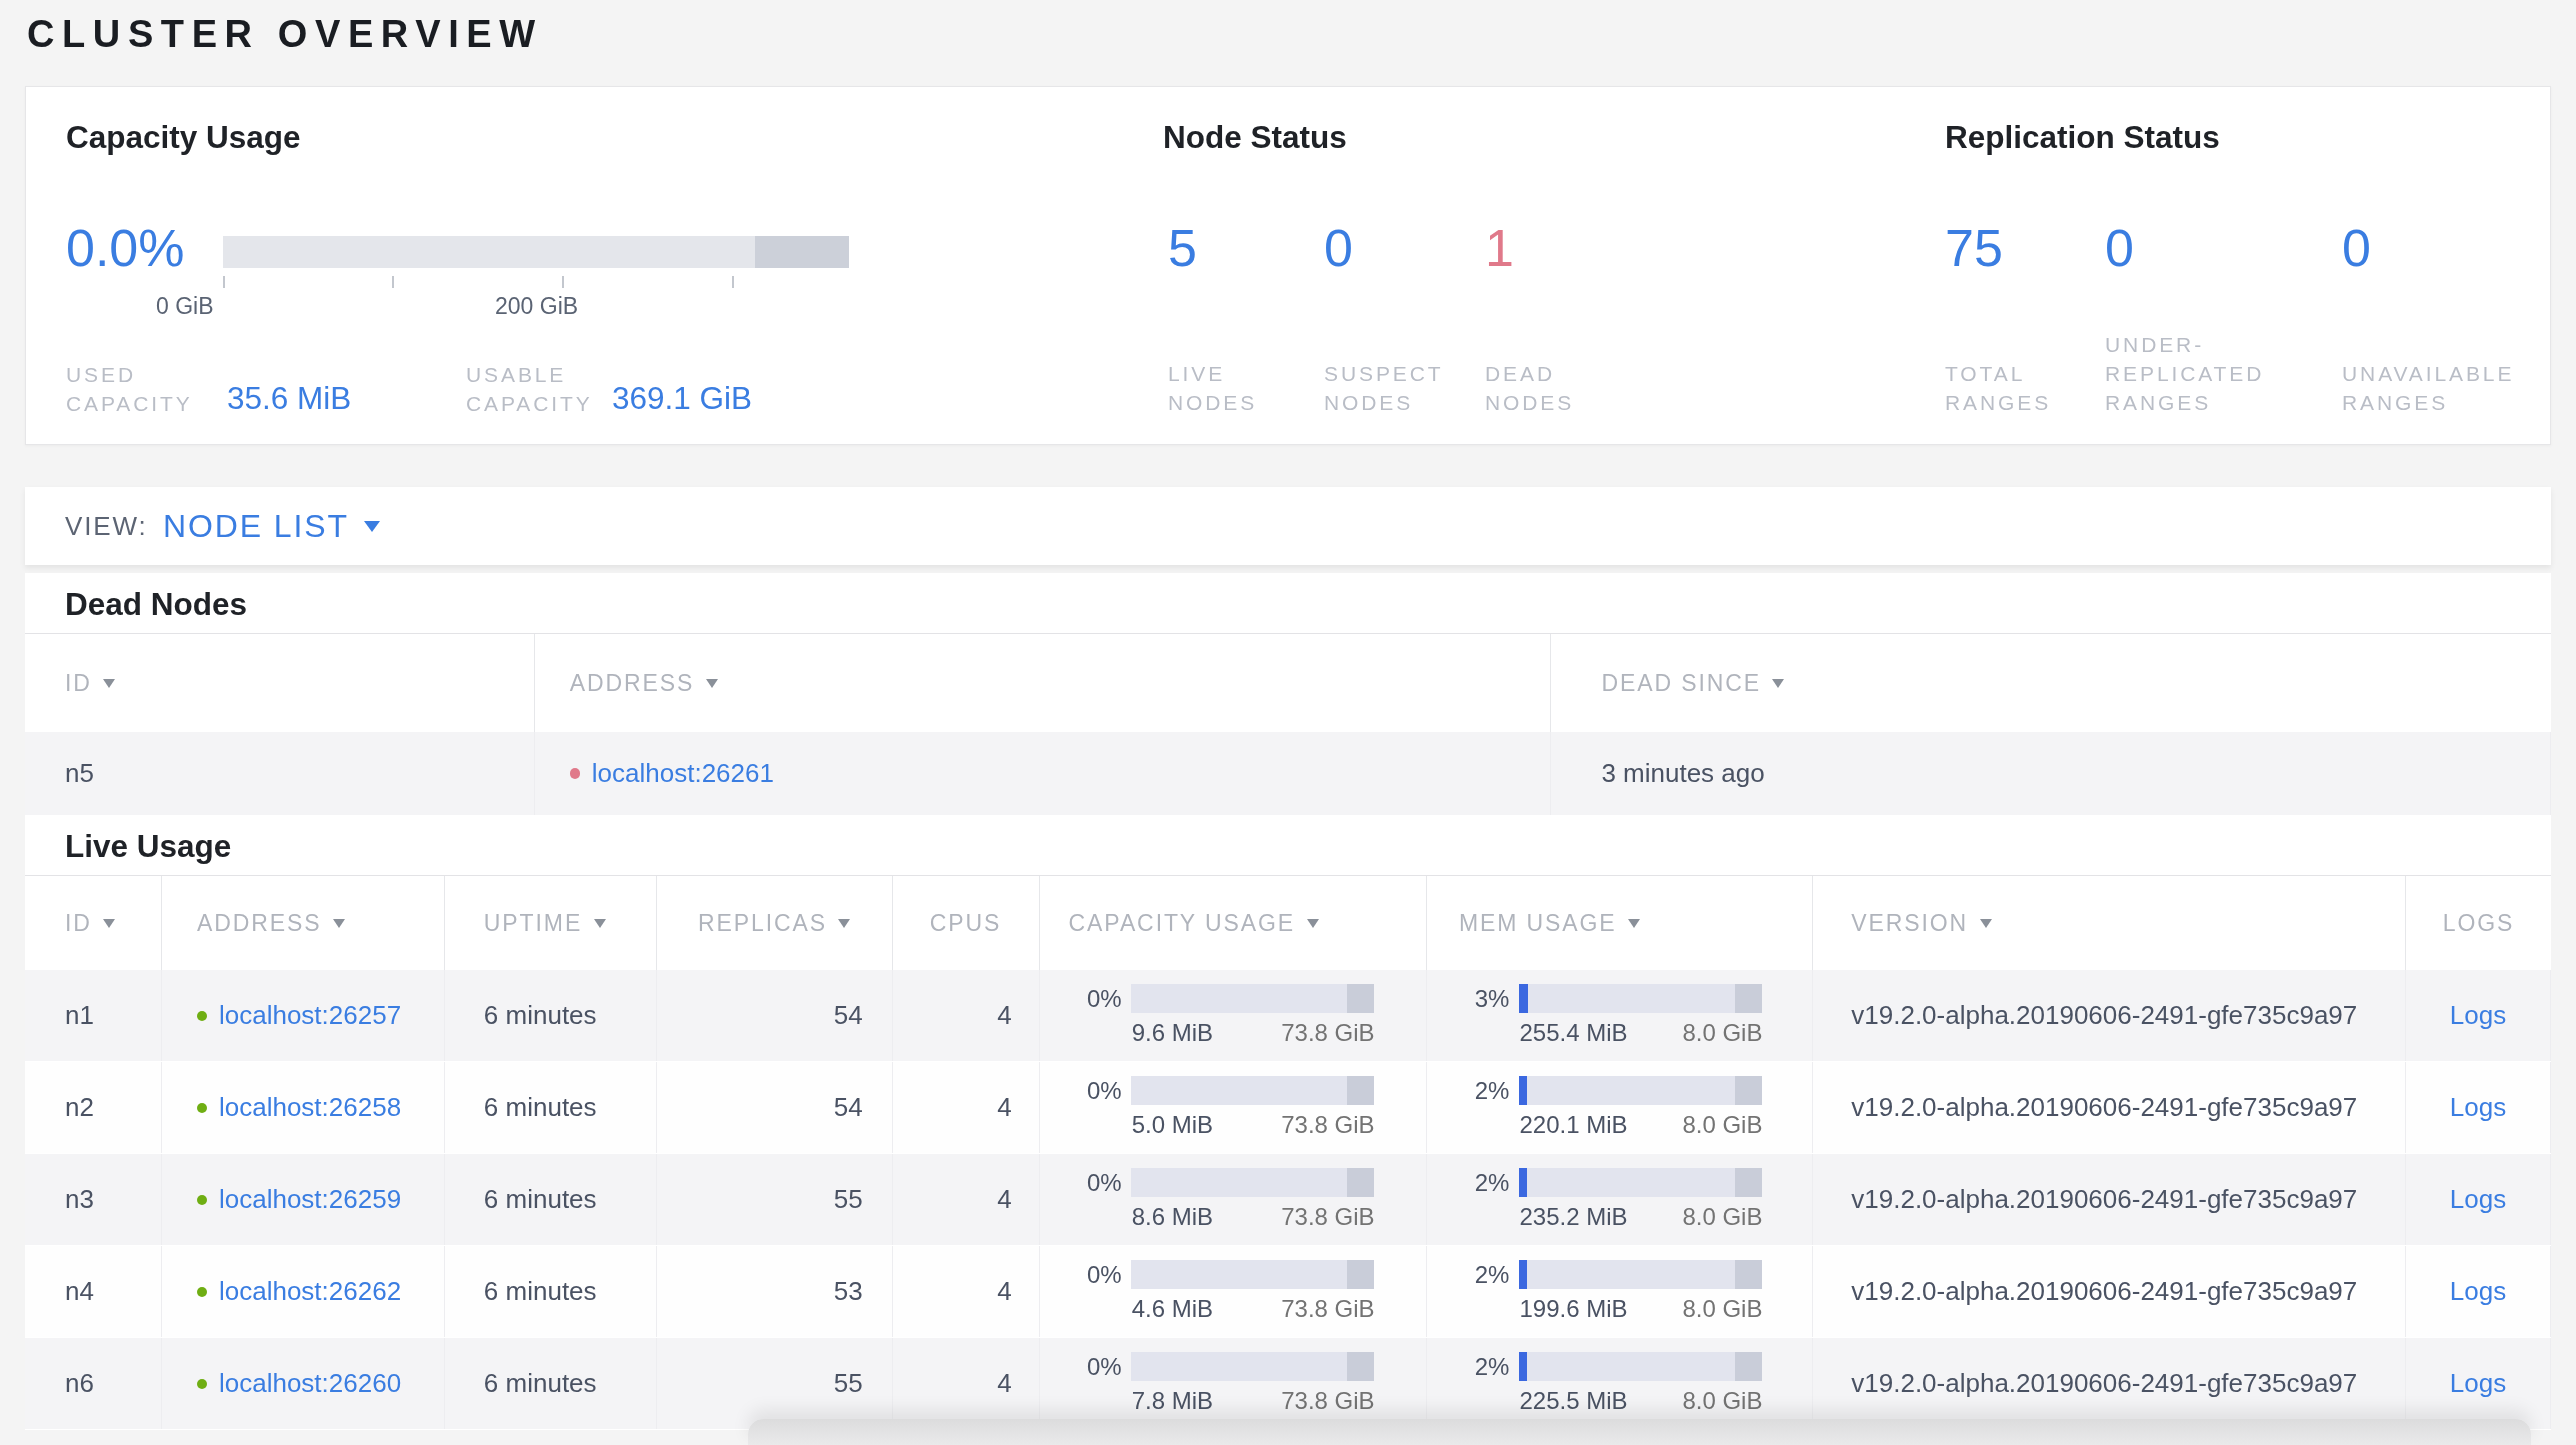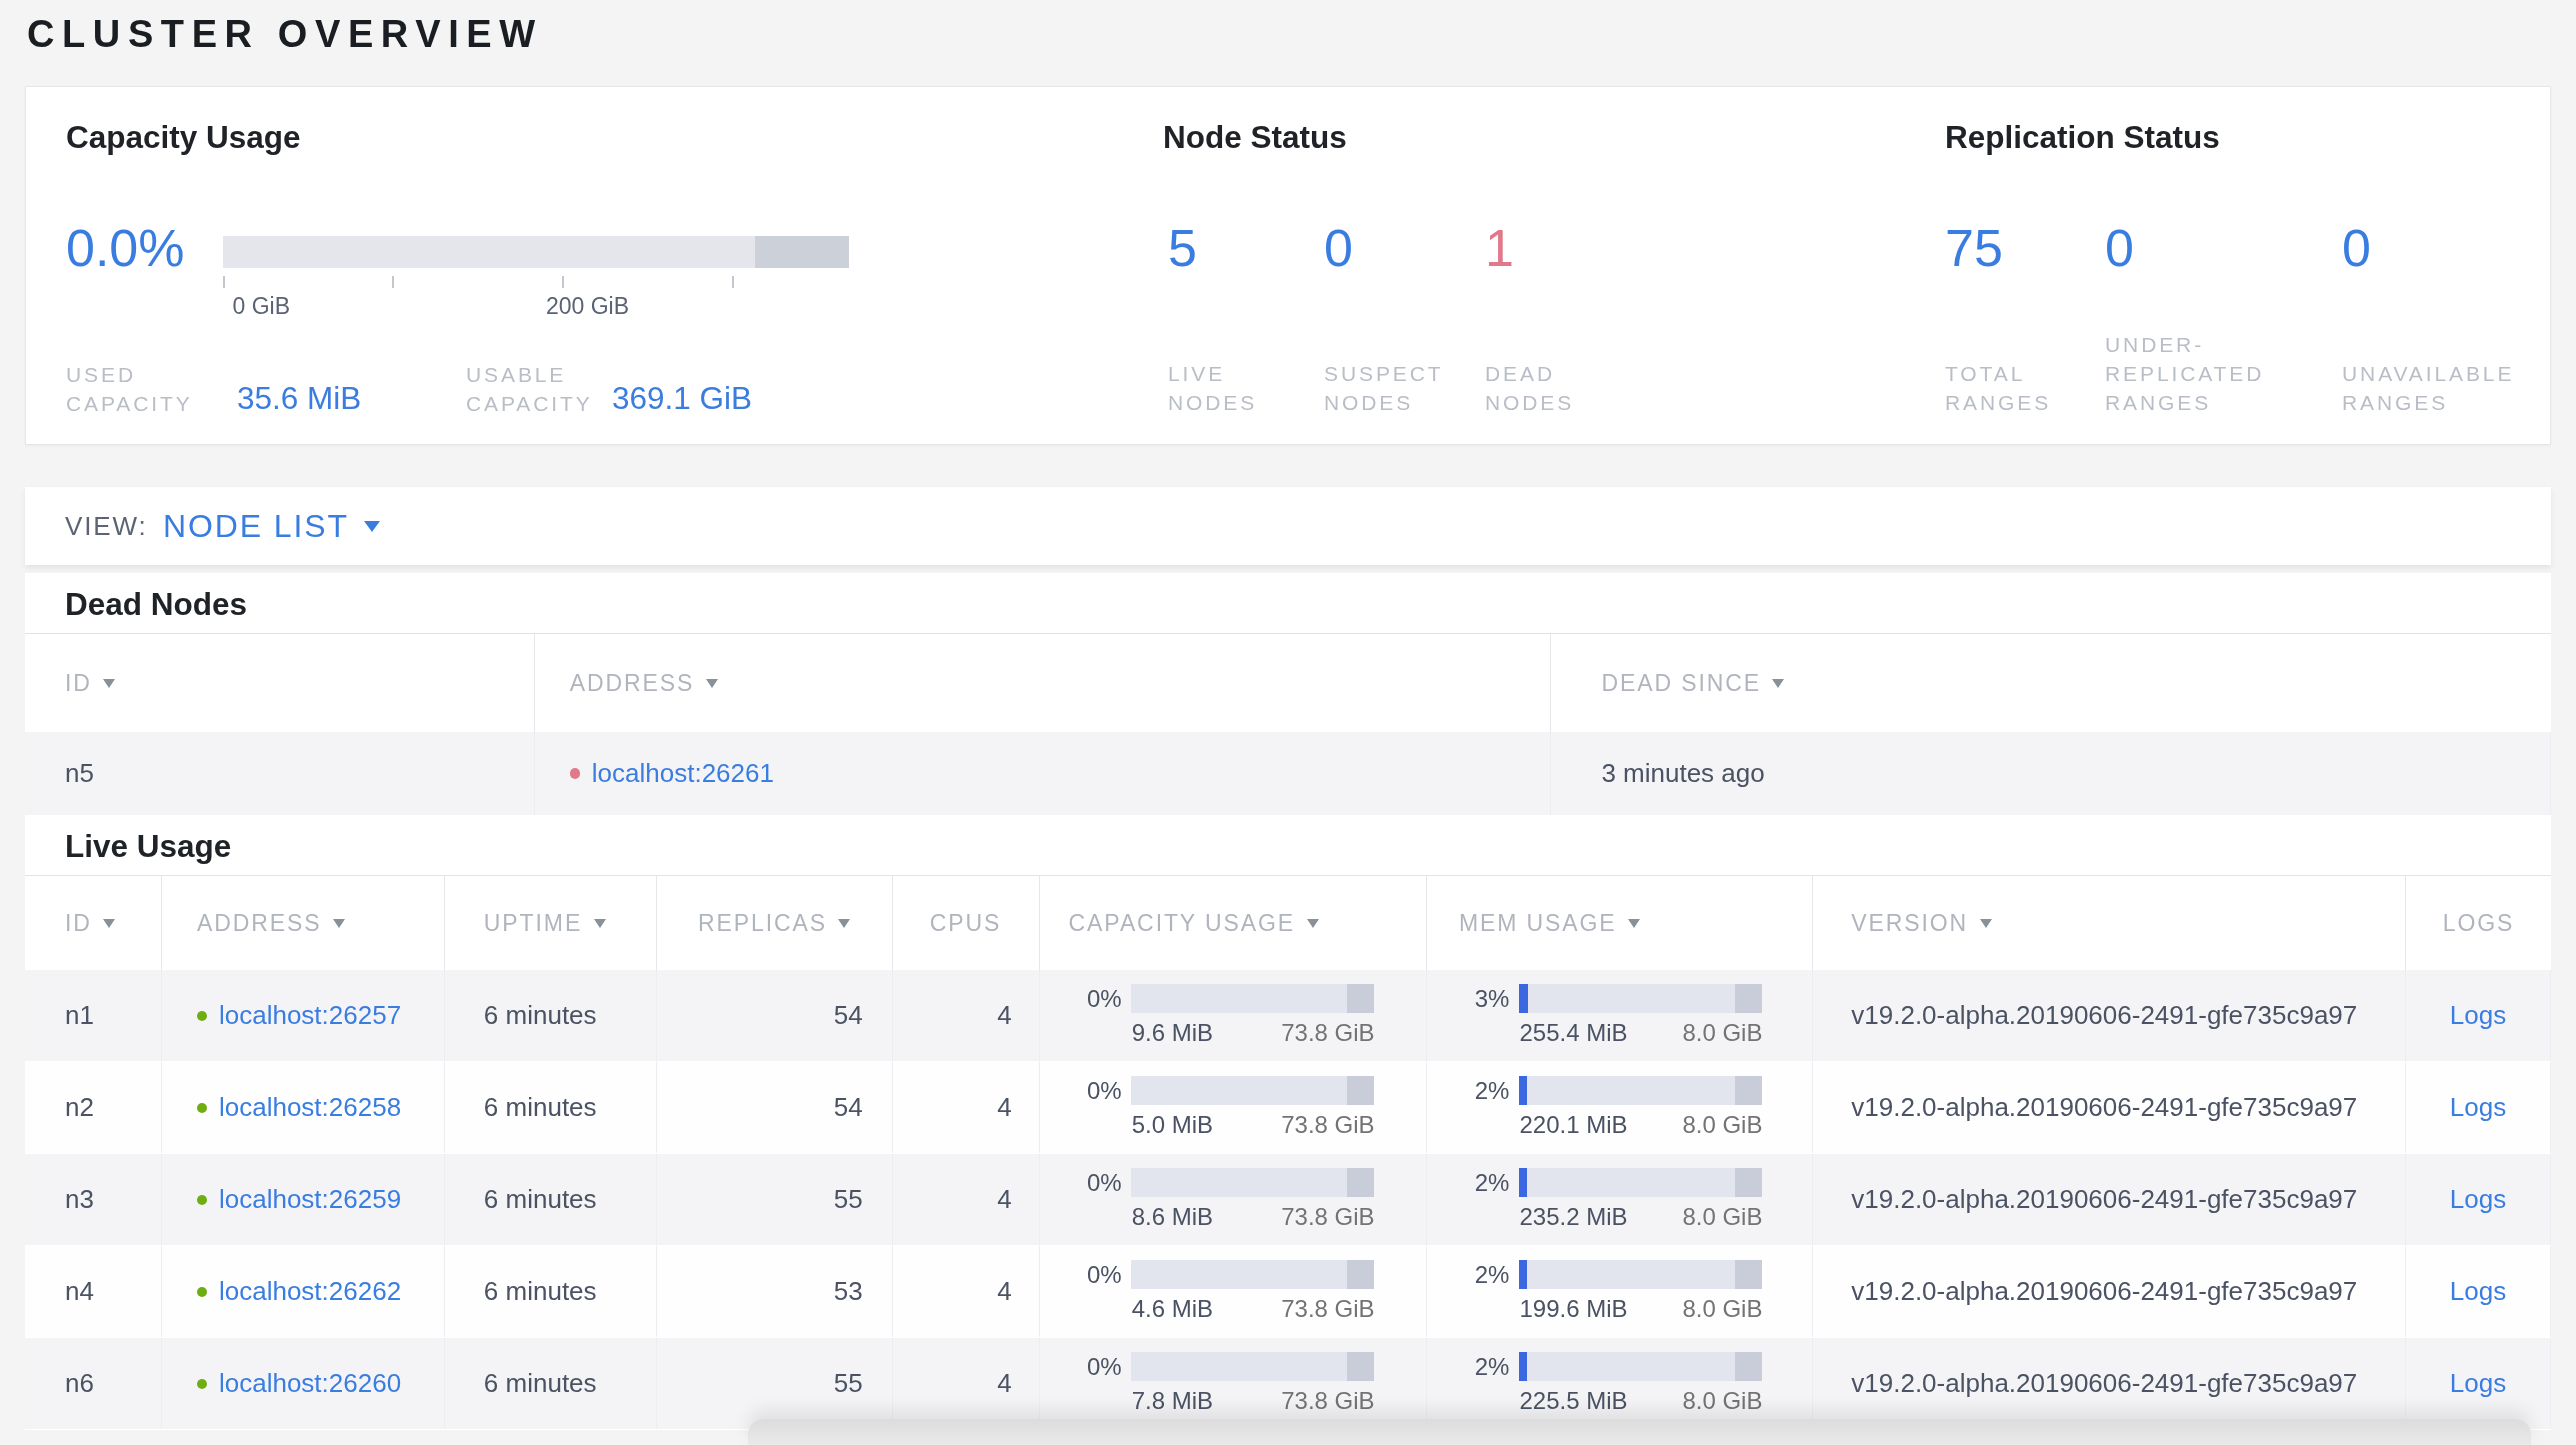--- a/index.html
+++ b/index.html
@@ -16,21 +16,21 @@
     background:#fff; border:1px solid #e6e6e8; box-shadow:0 1px 2.9px rgba(0,0,0,.04); }
   .sec-heading { font-size:31.5px; font-weight:bold; color:#1f2227; line-height:42px; }
   .big-num { font-size:52px; line-height:59px; color:#3a7de1; font-weight:500; }
   .big-num.red { color:#e0798a; }
   .stat-label { font-size:21px; letter-spacing:2.9px; color:#b9bdc6; line-height:29px; }
   .cap-value { font-size:31.5px; line-height:38px; color:#3a7de1; font-weight:500; }
 
   .capbar { left:197px; top:149px; width:626px; height:32px; background:#e4e6eb; }
   .capbar-dark { position:absolute; left:85%; right:0; top:0; bottom:0; background:#ccd0d9; }
   .tick { top:189px; width:1.9px; height:12.4px; background:#c3c7ce; }
-  .tick-label { top:206px; width:134px; text-align:right; font-size:23px; color:#5a6373; }
+  .tick-label { top:206px; width:134px; text-align:left; font-size:23px; color:#5a6373; }
 
   
   .view-bar { left:25px; top:487px; width:2526px; height:78px; background:#fff;
     box-shadow:0 2.9px 5.7px rgba(0,0,0,.07); display:flex; align-items:center; padding-left:40px; }
   .view-label { font-size:26px; letter-spacing:1.9px; color:#5c6473; }
   .view-selected { font-size:32px; letter-spacing:1.9px; color:#3a7de1; margin-left:15.3px; }
   .caret-down { width:0; height:0; border-left:8.6px solid transparent;
     border-right:8.6px solid transparent; border-top:11.5px solid #3a7de1; margin-left:15.3px; }
 
   
@@ -106,21 +106,21 @@
   <div class="abs tick" style="left:366px;"></div>
   <div class="abs tick" style="left:536px;"></div>
   <div class="abs tick" style="left:706px;"></div>
   <div class="abs tick-label" style="left:130px;">0 GiB</div>
   <div class="abs tick-label" style="left:469px;">200 GiB</div>
 
   <div class="abs stat-label" style="left:40px;top:273px;">
     <div>USED</div>
     <div>CAPACITY</div>
   </div>
-  <div class="abs cap-value" style="left:201px;top:292px;margin-left:10px;">35.6 MiB</div>
+  <div class="abs cap-value" style="left:201px;top:292px;">35.6 MiB</div>
   <div class="abs stat-label" style="left:440px;top:273px;">
     <div>USABLE</div>
     <div>CAPACITY</div>
   </div>
   <div class="abs cap-value" style="left:586px;top:292px;">369.1 GiB</div>
 
   <h2 class="abs sec-heading" style="left:1137px;top:29px;">Node Status</h2>
   <div class="abs big-num" style="left:1142px;top:132px;">5</div>
   <div class="abs stat-label" style="left:1142px;top:272px;">
     <div>LIVE</div>

